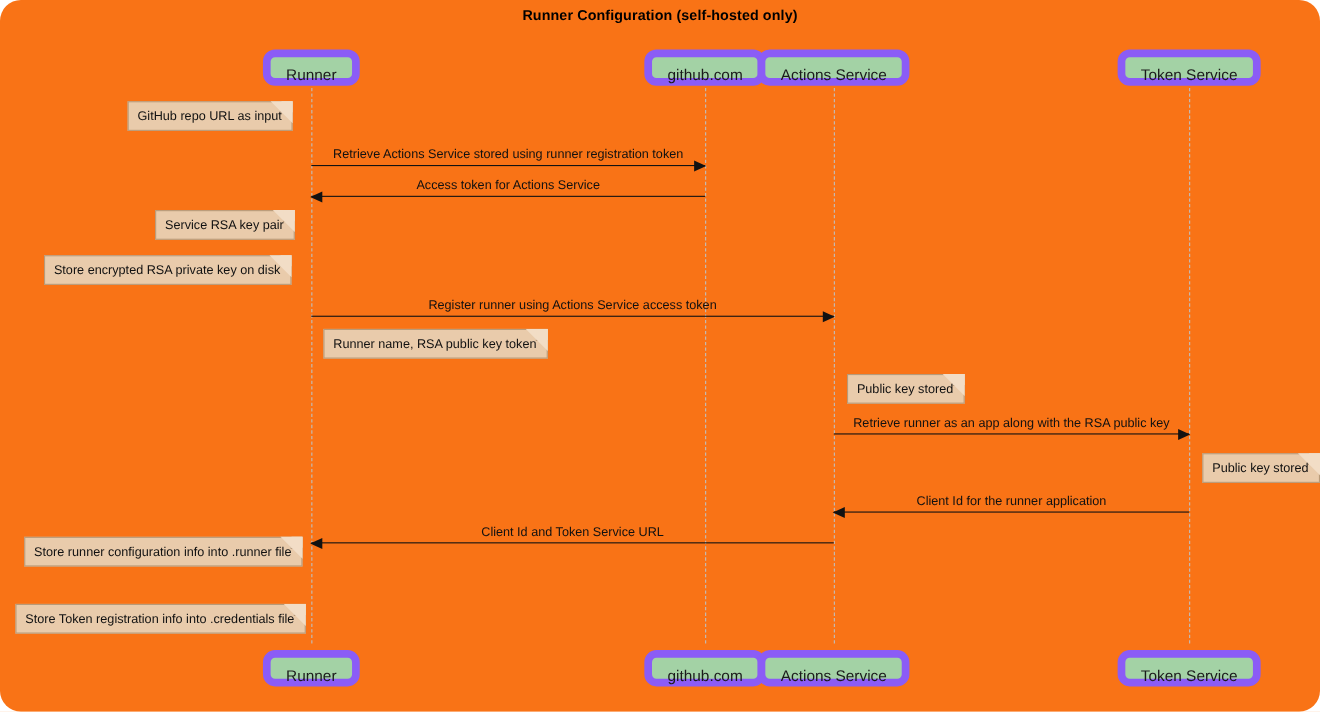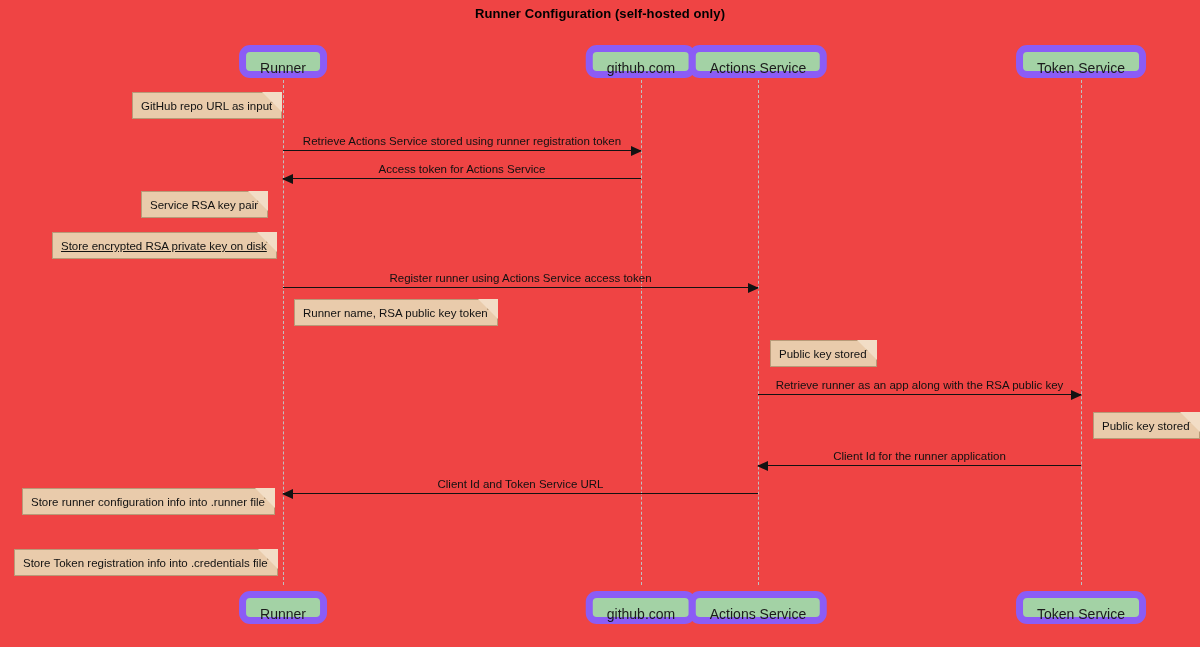--- a/index.html
+++ b/index.html
@@ -9,22 +9,23 @@
     background: #ffffff;
   }
   body {
     font-family: "Liberation Sans", sans-serif;
     color: #000000;
   }
   #canvas {
     position: relative;
     width: 1200px;
     height: 647px;
-    background: #ef4444;
+    background: #f97316;
     overflow: hidden;
+    border-radius: 19px;
   }
   #diagram-title {
     position: absolute;
     left: 0;
     top: 6px;
     width: 1200px;
     text-align: center;
     font-size: 13px;
     font-weight: bold;
     color: #000000;
@@ -173,27 +174,27 @@
       <div class="msg to-left" style="left: 758px; width: 323px; top: 465px; text-decoration: underline;">
         <span class="arrowhead"></span>
         <span class="msg-label">Client Id for the runner application</span>
       </div>
       <div class="msg to-left" style="left: 283px; width: 475px; top: 493px;">
         <span class="arrowhead"></span>
         <span class="msg-label">Client Id and Token Service URL</span>
       </div>
     </div>
   <div id="notes-layer">
-      <div class="note" style="left: 132px; top: 92px;">
+      <div class="note" style="left: 116px; top: 92px;">
         <span class="note-text">GitHub repo URL as input</span>
       </div>
       <div class="note" style="left: 141px; top: 191px;">
         <span class="note-text">Service RSA key pair</span>
       </div>
-      <div class="note" style="left: 52px; top: 232px; text-decoration: underline;">
+      <div class="note" style="left: 40px; top: 232px;">
         <span class="note-text">Store encrypted RSA private key on disk</span>
       </div>
       <div class="note" style="left: 294px; top: 299px;">
         <span class="note-text">Runner name, RSA public key token</span>
       </div>
       <div class="note" style="left: 770px; top: 340px;">
         <span class="note-text">Public key stored</span>
       </div>
       <div class="note" style="left: 1093px; top: 412px;">
         <span class="note-text">Public key stored</span>

